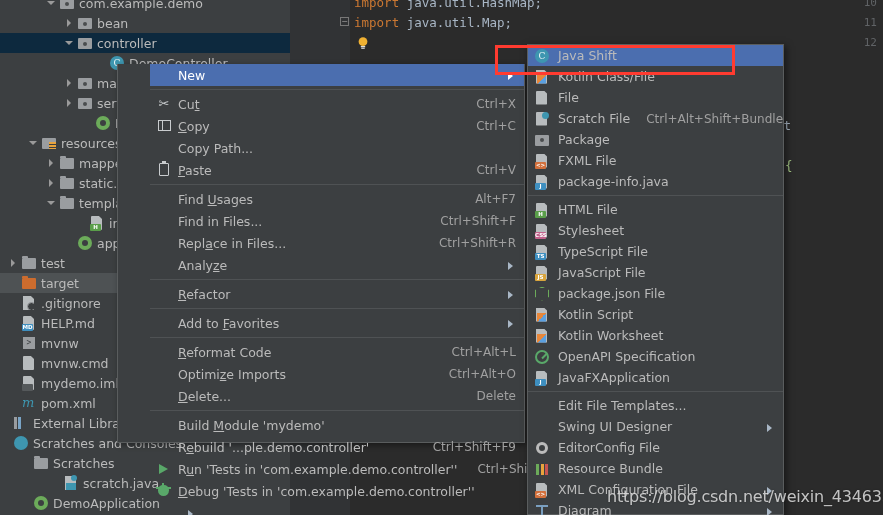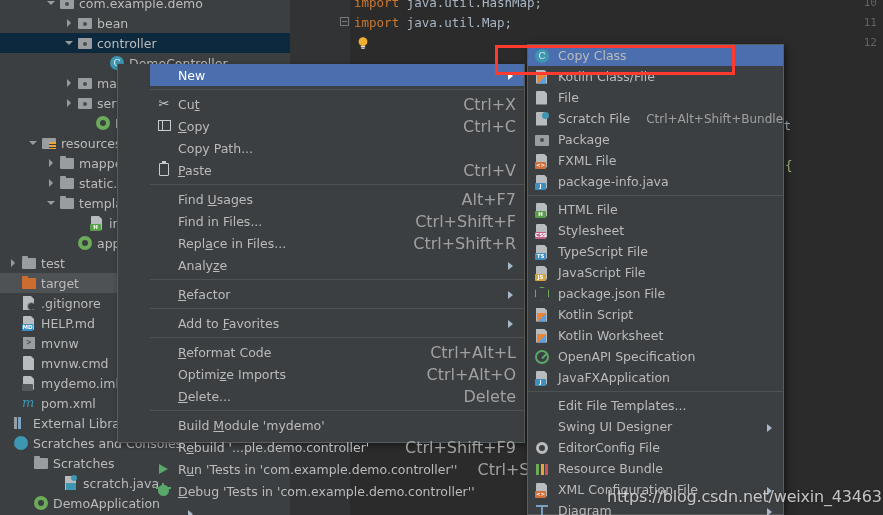--- a/index.html
+++ b/index.html
@@ -111,21 +111,21 @@
     height: 22px;
     display: flex; align-items: center;
     padding-left: 6px; padding-right: 8px;
     white-space: nowrap;
   }
   .menu-item.hl { background: #4b6eaf; }
   .menu-item.hl .mi-label { color: #ffffff; }
   .mi-icon { width: 16px; height: 16px; flex: 0 0 16px; margin-right: 6px; position: relative; }
   .mi-label { color: #bbbbbb; font-size: 12.5px; flex: 1 1 auto; }
   .mi-label u { text-decoration: underline; }
-  .mi-key { color: #a0a0a0; font-size: 16px; margin-left: 20px; }
+  .mi-key { color: #a0a0a0; font-size: 12px; margin-left: 20px; }
   .mi-sub {
     width: 10px; flex: 0 0 10px; position: relative; margin-left: 8px;
   }
   .mi-sub::before {
     content:""; position:absolute; left:2px; top:-3px;
     border-left: 5px solid #a9b7c6;
     border-top: 4px solid transparent;
     border-bottom: 4px solid transparent;
   }
   .menu-item.hl .mi-sub::before { border-left-color: #ffffff; }
@@ -583,21 +583,21 @@
       <span class="mi-sub"></span>
     </div>
     <div class="menu-sep"></div>
   </div>
 
 <div id="submenu">
     <div class="sub-item hl">
       <span class="sub-icon">
         <span class="ic-circle cls">C</span>
       </span>
-      <span class="sub-label">Copy Class</span>
+      <span class="sub-label">Java Shift</span>
     </div>
     <div class="sub-item">
       <span class="sub-icon">
         <span class="ic-kotlin"></span>
       </span>
       <span class="sub-label">Kotlin Class/File</span>
     </div>
     <div class="sub-item">
       <span class="sub-icon">
         <span class="ic-file"></span>

